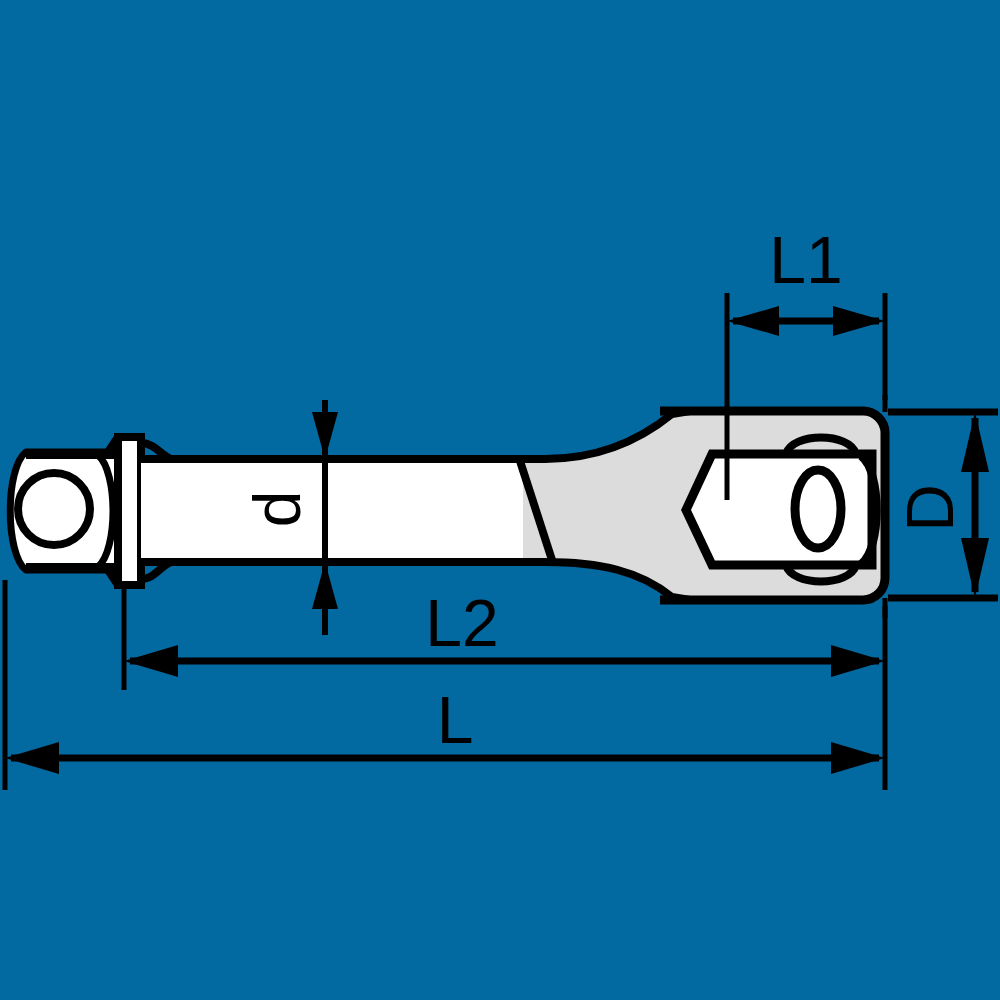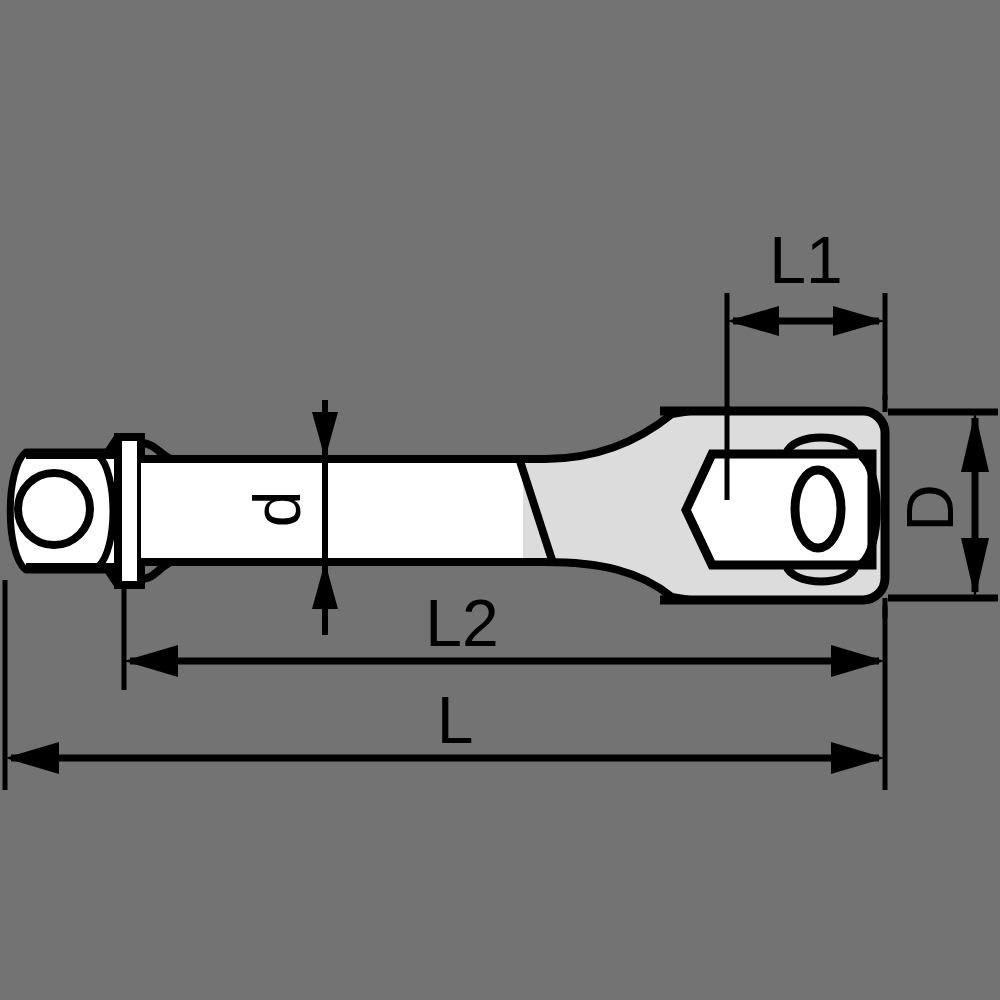--- a/index.html
+++ b/index.html
@@ -10,21 +10,21 @@
   body {
     width: 1000px;
     height: 1000px;
     font-family: "Liberation Sans", sans-serif;
     overflow: hidden;
   }
   #drawing-root {
     position: relative;
     width: 1000px;
     height: 1000px;
-    background: #737373;
+    background: #0369a1;
   }
   #tech-svg {
     display: block;
     width: 1000px;
     height: 1000px;
   }
   .dim-label {
     font-family: "Liberation Sans", sans-serif;
     font-weight: 400;
     fill: #000000;

